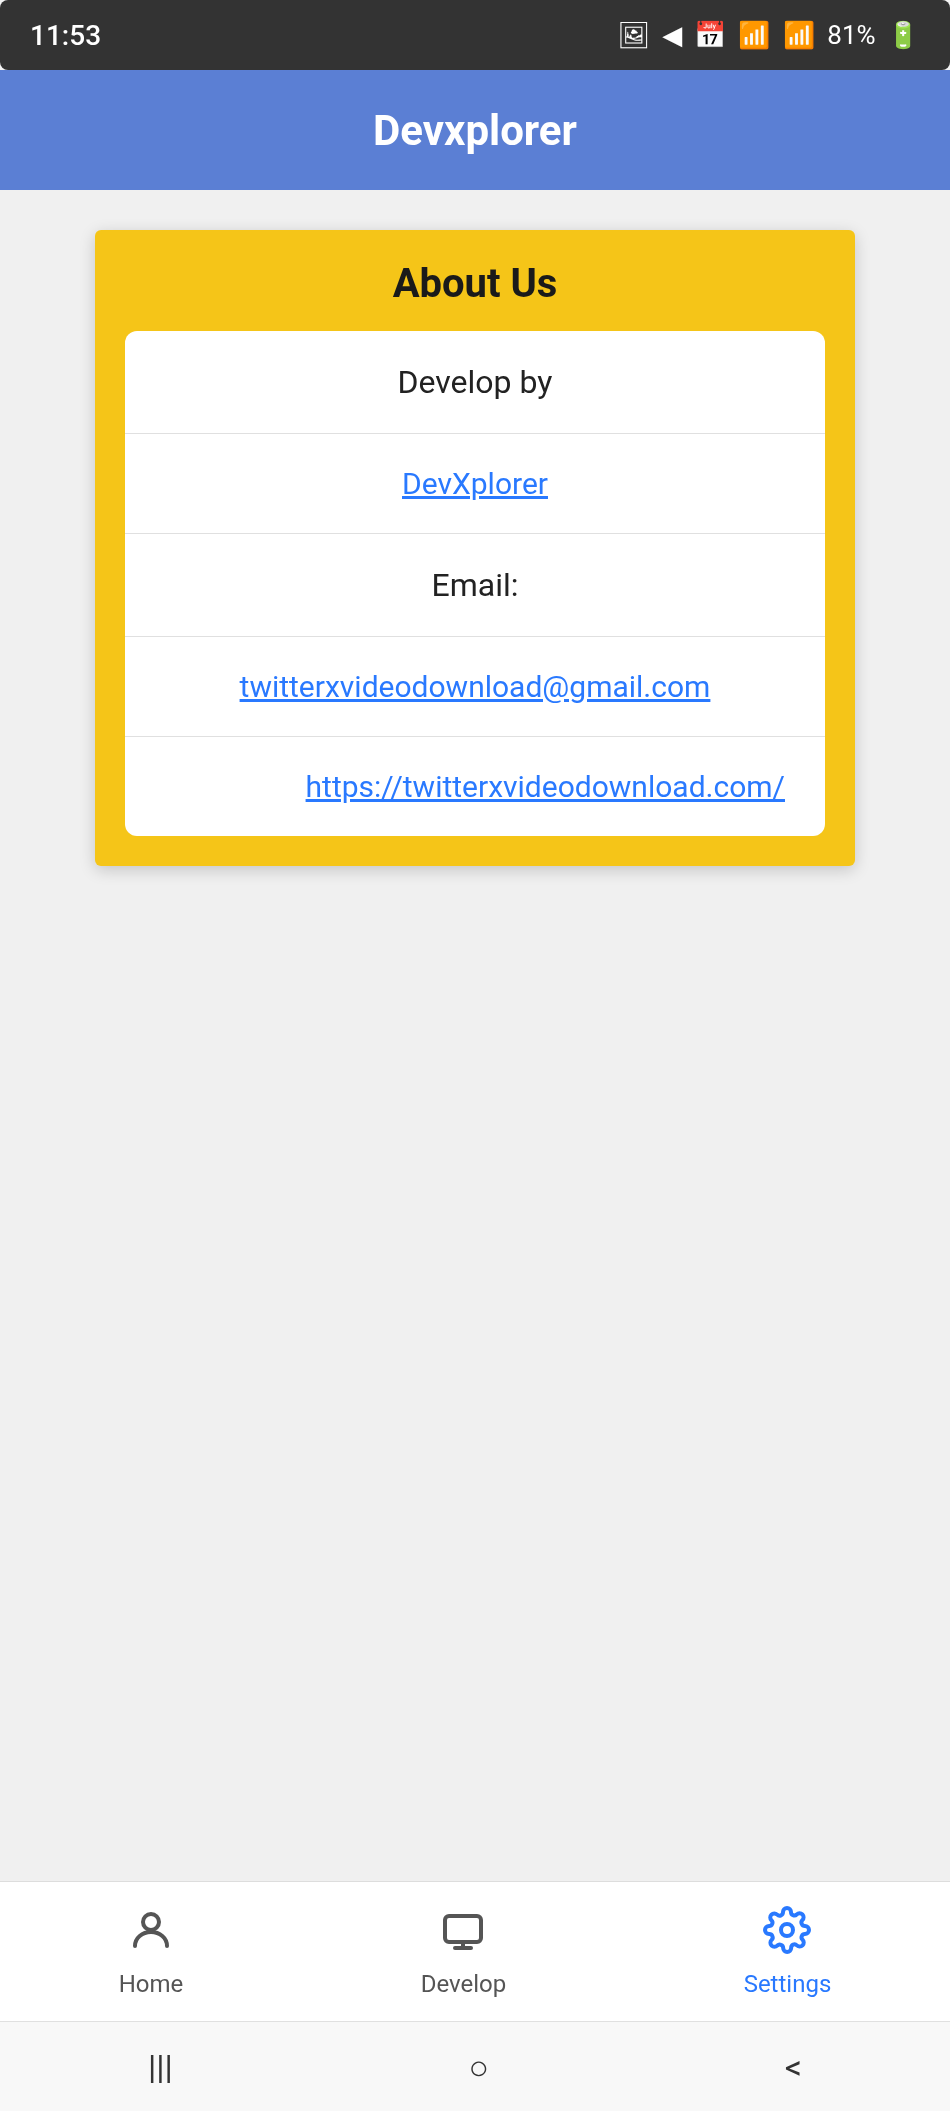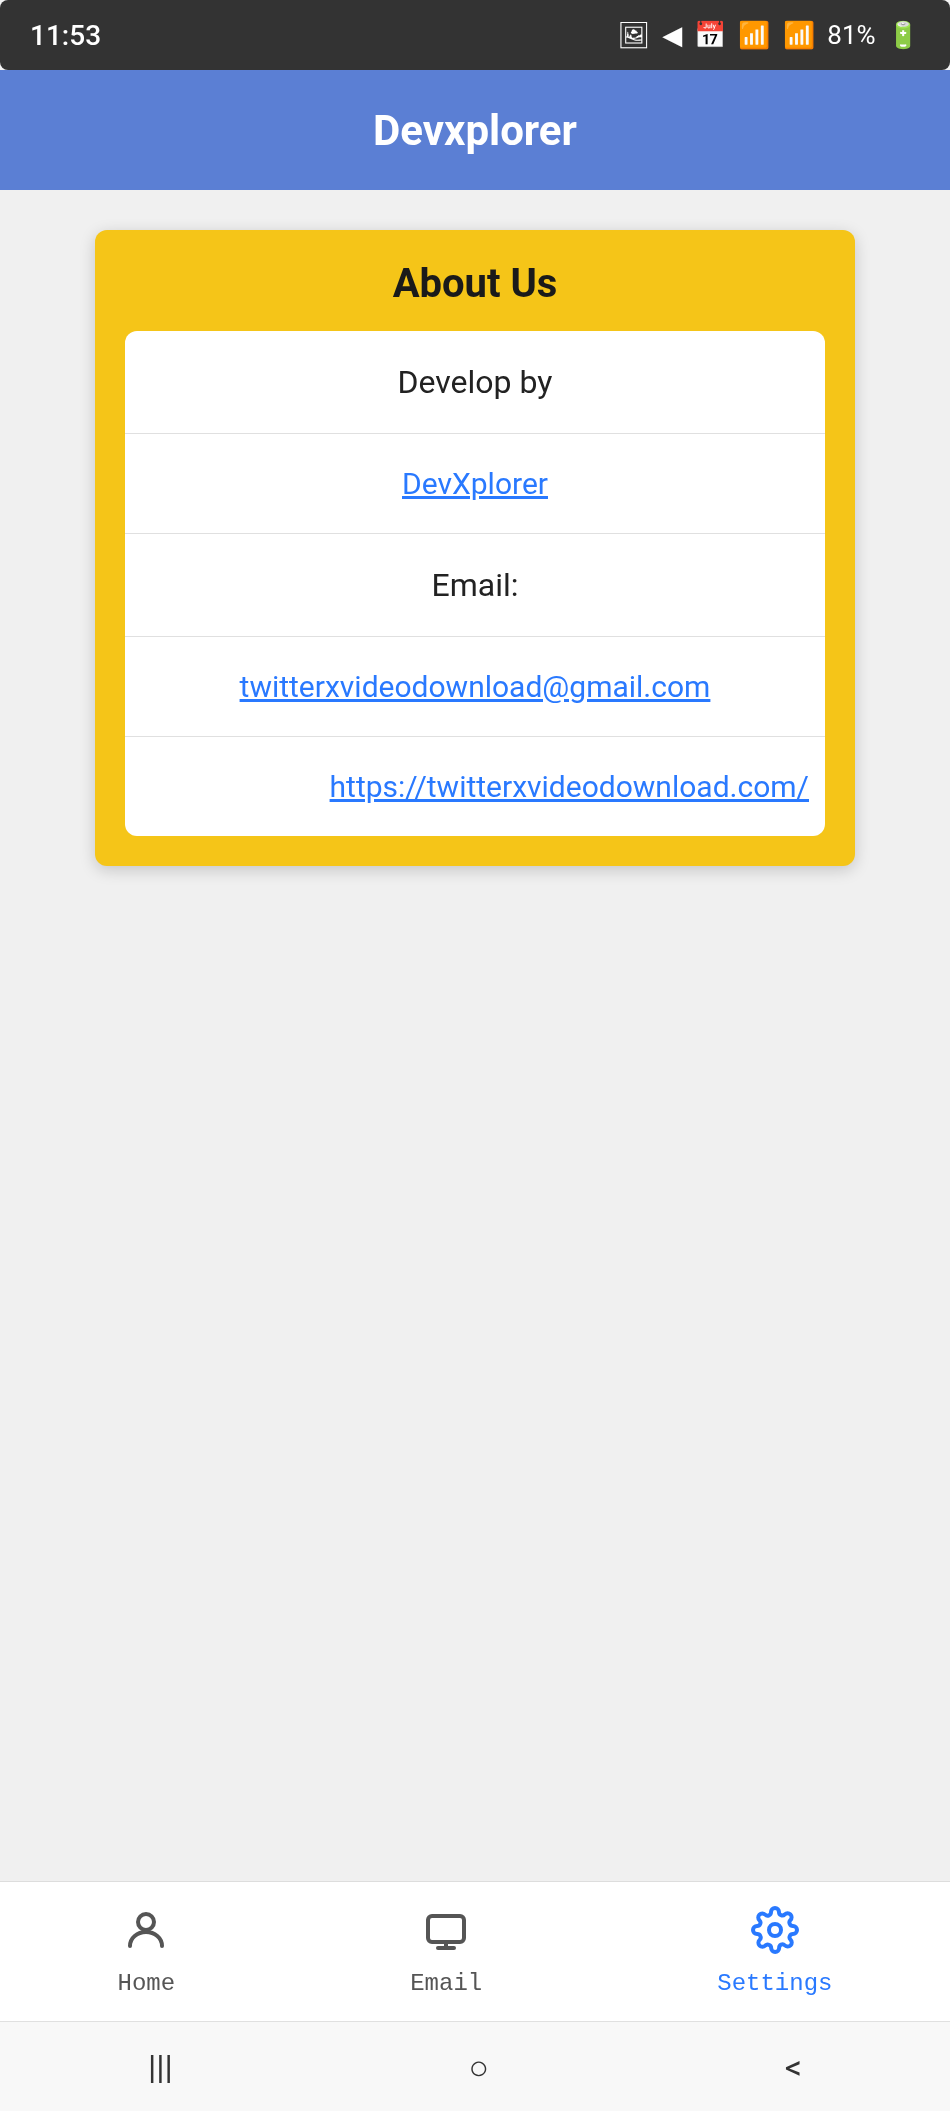--- a/index.html
+++ b/index.html
@@ -73,41 +73,41 @@
       padding: 40px 30px;
       display: flex;
       flex-direction: column;
       align-items: center;
     }
 
     
     .about-card {
       width: 760px;
       background: #f5c518;
-      border-radius: 12px;
+      border-radius: 6px;
       padding: 30px;
       box-shadow: 0 4px 16px rgba(0,0,0,0.18);
     }
 
     .about-card-title {
       text-align: center;
       font-size: 40px;
       font-weight: bold;
       color: #1a1a1a;
       margin-bottom: 24px;
     }
 
     .about-card-inner {
       background: white;
       border-radius: 12px;
       overflow: hidden;
     }
 
     .about-row {
-      padding: 32px 16px;
+      padding: 32px 40px;
       text-align: center;
       border-bottom: 1px solid #e0e0e0;
     }
 
     .about-row:last-child {
       border-bottom: none;
       text-align: right;
     }
 
     .about-row-label {
@@ -133,21 +133,20 @@
       justify-content: space-around;
       flex-shrink: 0;
     }
 
     .nav-item {
       display: flex;
       flex-direction: column;
       align-items: center;
       gap: 16px;
       cursor: pointer;
-      font-family: Liberation Mono, monospace;
     }
 
     .nav-label {
       font-size: 24px;
       color: #555;
     }
 
     .nav-label.active {
       color: #2979ff;
     }
@@ -242,21 +241,21 @@
     </svg>
     <span class="nav-label">Home</span>
   </div>
 
   <div class="nav-item">
     <svg class="icon-svg" viewBox="0 0 24 24" fill="none">
       <rect x="3" y="5" width="18" height="13" rx="2" stroke="#555" stroke-width="2"></rect>
       <line x1="8" y1="21" x2="16" y2="21" stroke="#555" stroke-width="2" stroke-linecap="round"></line>
       <line x1="12" y1="18" x2="12" y2="21" stroke="#555" stroke-width="2"></line>
     </svg>
-    <span class="nav-label">Email</span>
+    <span class="nav-label">Develop</span>
   </div>
 
   <div class="nav-item">
     <svg class="icon-svg" viewBox="0 0 24 24" fill="none">
       <circle cx="12" cy="12" r="3" stroke="#2979ff" stroke-width="2"></circle>
       <path d="M19.4 15a1.65 1.65 0 00.33 1.82l.06.06a2 2 0 010 2.83 2 2 0 01-2.83 0l-.06-.06a1.65 1.65 0 00-1.82-.33 1.65 1.65 0 00-1 1.51V21a2 2 0 01-4 0v-.09A1.65 1.65 0 009 19.4a1.65 1.65 0 00-1.82.33l-.06.06a2 2 0 01-2.83 0 2 2 0 010-2.83l.06-.06A1.65 1.65 0 004.68 15a1.65 1.65 0 00-1.51-1H3a2 2 0 010-4h.09A1.65 1.65 0 004.6 9a1.65 1.65 0 00-.33-1.82l-.06-.06a2 2 0 010-2.83 2 2 0 012.83 0l.06.06A1.65 1.65 0 009 4.68a1.65 1.65 0 001-1.51V3a2 2 0 014 0v.09a1.65 1.65 0 001 1.51 1.65 1.65 0 001.82-.33l.06-.06a2 2 0 012.83 0 2 2 0 010 2.83l-.06.06A1.65 1.65 0 0019.4 9a1.65 1.65 0 001.51 1H21a2 2 0 010 4h-.09a1.65 1.65 0 00-1.51 1z" stroke="#2979ff" stroke-width="2"></path>
     </svg>
     <span class="nav-label active">Settings</span>
   </div>
 

